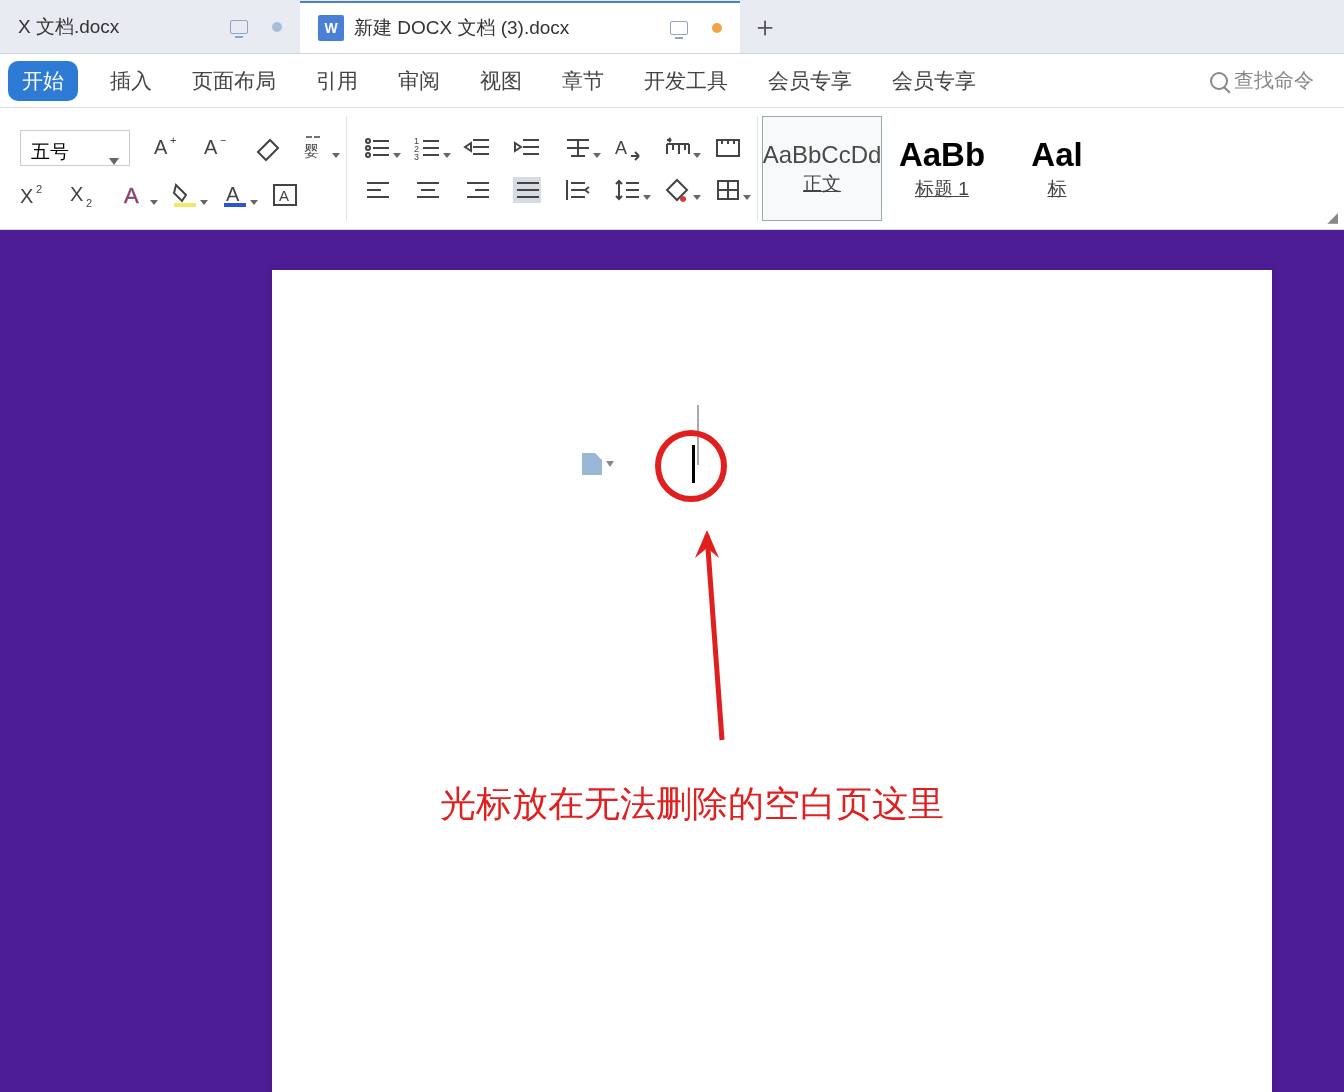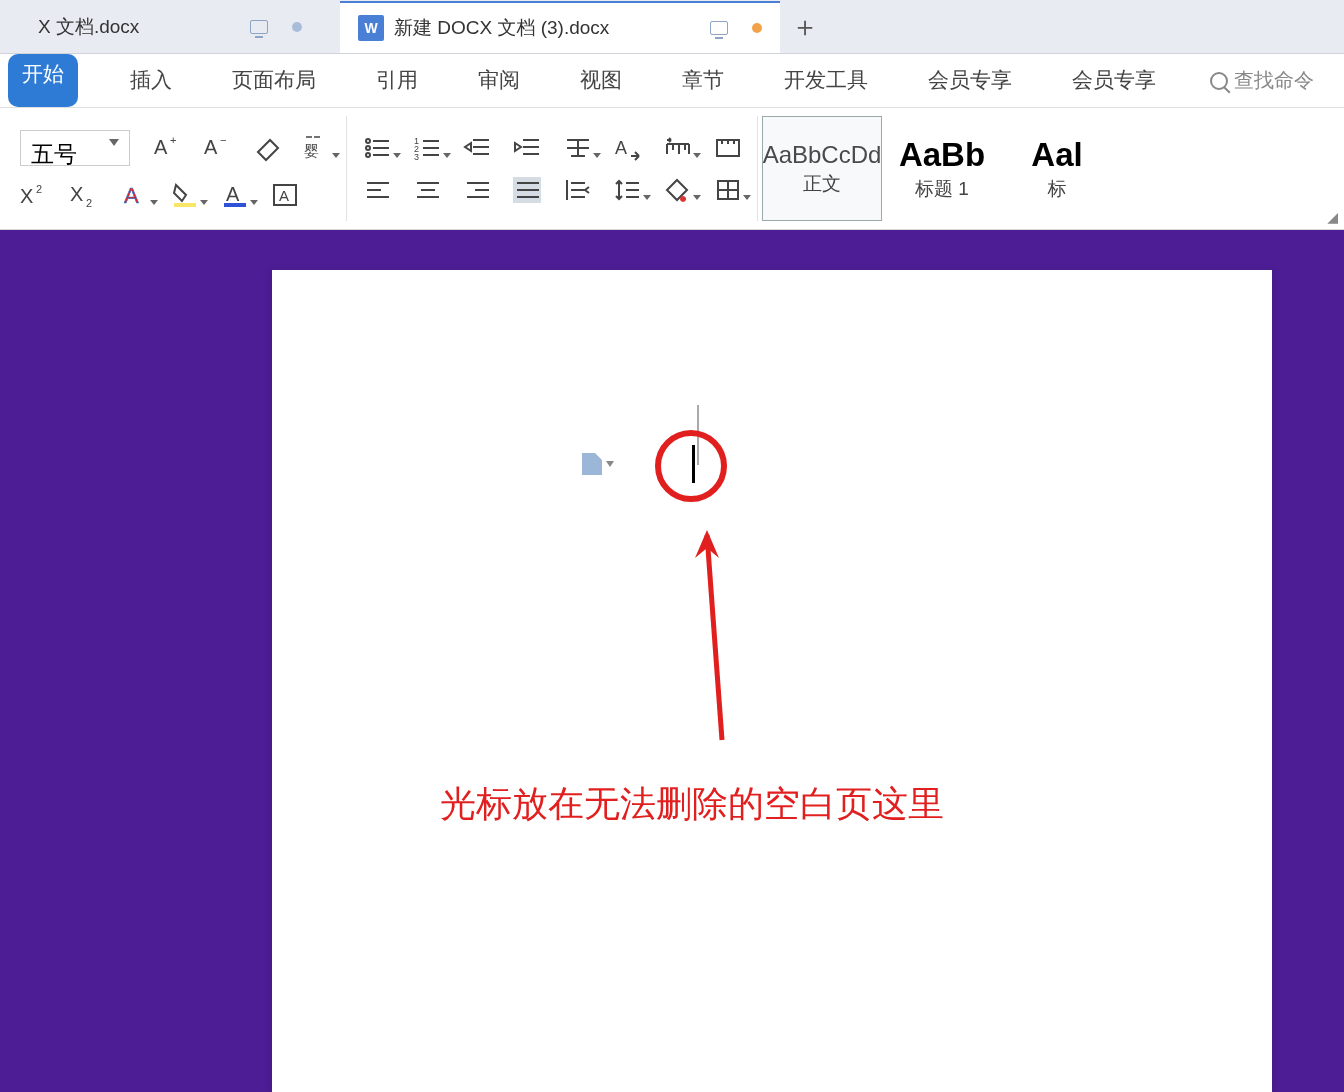--- a/index.html
+++ b/index.html
@@ -1,52 +1,52 @@
 <!DOCTYPE html>
 <html><head>
 <meta charset="utf-8">
 <style>
 * { margin: 0; padding: 0; box-sizing: border-box; font-family: "Microsoft YaHei", sans-serif; }
 body { background: #f5f5f5; width: 1344px; height: 1092px; overflow: hidden; }
 
 .tabbar { display: flex; align-items: center; height: 54px; background: #e8ecf2; border-bottom: 1px solid #d0d4da; }
-.tab { display: flex; align-items: center; height: 52px; padding: 0 18px; gap: 12px; font-size: 19px; color: #333; margin-left: 20px; }
+.tab { display: flex; align-items: center; height: 52px; padding: 0 18px; gap: 12px; font-size: 19px; color: #333; }
 .tab.inactive { background: #e8ecf2; min-width: 300px; }
 .tab.active { background: #fff; border-top: 2px solid #4a7fd6; min-width: 440px; }
 .tab-left { display:flex; align-items:center; gap:10px; }
 .doc-icon { width: 26px; height: 26px; background: #4a7fd6; color: #fff; display: flex; align-items: center; justify-content: center; font-size: 14px; border-radius: 2px; font-weight: bold; }
 .tab-ctrls { margin-left: auto; display:flex; align-items:center; gap: 24px; }
 .monitor-icon { width: 18px; height: 14px; border: 1.8px solid #8da4c4; border-radius: 2px; position: relative; }
 .monitor-icon::after { content:""; position:absolute; bottom:-5px; left:4px; width:8px; height:2px; background:#8da4c4; }
 .circle-dot { width: 10px; height: 10px; border-radius: 50%; }
 .circle-dot.blue { background: #a8bdd9; }
 .circle-dot.orange { background: #f2a34a; }
 .new-tab { width: 50px; display: flex; align-items: center; justify-content: center; font-size: 28px; color: #555; }
 
-.menubar { display: flex; height: 54px; background: #fff; border-bottom: 1px solid #e0e0e0; padding-left: 8px; gap: 44px; }
+.menubar { display: flex; align-items: center; height: 54px; background: #fff; border-bottom: 1px solid #e0e0e0; padding-left: 8px; gap: 24px; }
 .menu-item { font-size: 21px; color: #444; padding: 12px 8px; cursor: pointer; }
 .menu-item.active { background: #2e7bd6; color: #fff; border-radius: 10px; padding: 6px 14px; }
 .search-cmd { margin-left: auto; display: flex; align-items: center; gap: 6px; color: #888; font-size: 20px; padding-right: 30px; }
 .search-ico { width:18px; height:18px; border:2px solid #888; border-radius:50%; position:relative; }
 .search-ico::after { content:""; position:absolute; width:8px; height:2px; background:#888; bottom:-3px; right:-5px; transform:rotate(45deg); }
 
 .ribbon { background: #fff; height: 122px; border-bottom: 1px solid #d8d8d8; display: flex; align-items: center; padding: 8px 4px; position: relative; }
 .rib-group { display: flex; flex-direction: column; gap: 16px; padding: 4px 16px; border-right: 1px solid #e2e2e2; height: 100%; justify-content: center; }
 .rib-row { display: flex; align-items: center; gap: 22px; }
-.fontbox { display:flex; align-items:flex-start; border:1px solid #ccc; height:36px; padding:8px 10px; font-size:23px; min-width:110px; justify-content:space-between; }
+.fontbox { display:flex; align-items:flex-end; border:1px solid #ccc; height:36px; padding:0 10px; font-size:19px; min-width:110px; justify-content:space-between; }
 .caret { width:0; height:0; border-left:5px solid transparent; border-right:5px solid transparent; border-top:7px solid #666; }
 .ico { width: 28px; height: 26px; display: flex; align-items:center; justify-content:center; position:relative; }
 .ico.split::after { content:""; width:0; height:0; border-left:4px solid transparent; border-right:4px solid transparent; border-top:5px solid #666; position:absolute; right:-10px; bottom:3px; }
 
 .style-gallery { display: flex; height: 100%; padding: 0 4px; }
 .style-item { width: 120px; display: flex; flex-direction: column; align-items:center; justify-content:center; border:1px solid transparent; }
 .style-item.selected { border:1px solid #9aa; background:#f8f9fb;justify-content:center; }
 .style-preview { font-size: 24px; color:#4a4a4a; }
 .style-preview.big { font-size: 33px; font-weight: 700; color:#000;text-align:center; }
-.style-label { font-size: 19px; color:#444; margin-top:2px; }
+.style-label { font-size: 19px; color:#444; margin-top:2px;text-decoration:underline; }
 
 .ribbon-corner { position:absolute; right:6px; bottom:4px; font-size:14px; color:#888; }
 
 .canvas-bg { background:#4c1d95; height: calc(1092px - 54px - 54px - 122px); display:flex; justify-content:center; padding-top:40px; }
 .page { width: 1000px; background:#fff; box-shadow: 0 2px 8px rgba(0,0,0,0.15); position:relative; margin-left:200px; }
 .cursor-mark { position:absolute; left:425px; top:135px; width:2px; height:60px; background:#aaa; }
 .doc-handle { position:absolute; left:310px; top:183px; display:flex; align-items:center; gap:4px; }
 .doc-glyph { width:20px; height:22px; background:#9cb6d8; position:relative; }
 .doc-glyph::before{content:"";position:absolute;right:0;top:0;border-top:7px solid #fff;border-left:7px solid transparent;}
 .handle-caret { width:0;height:0;border-left:4px solid transparent;border-right:4px solid transparent;border-top:6px solid #888; }

